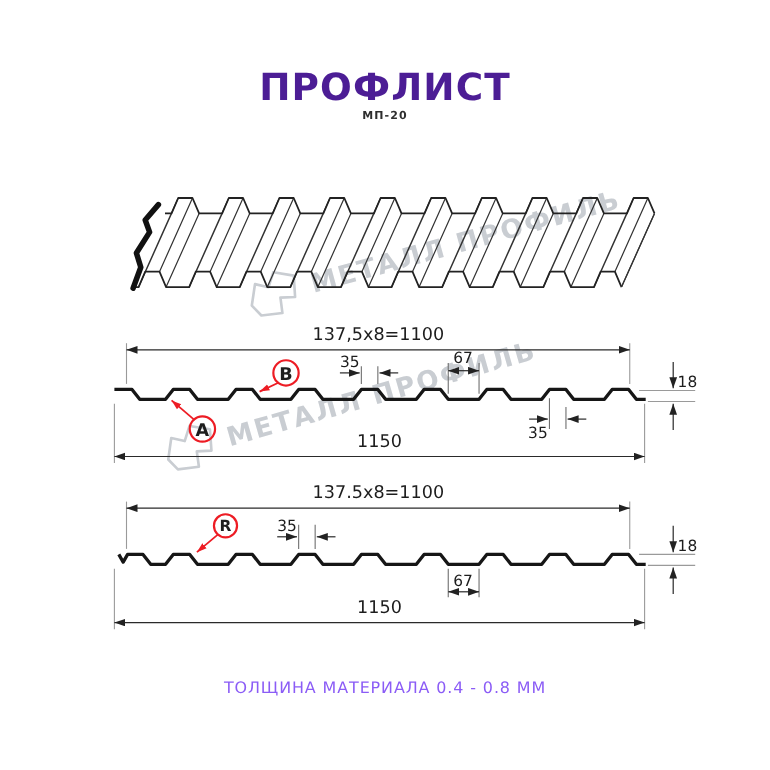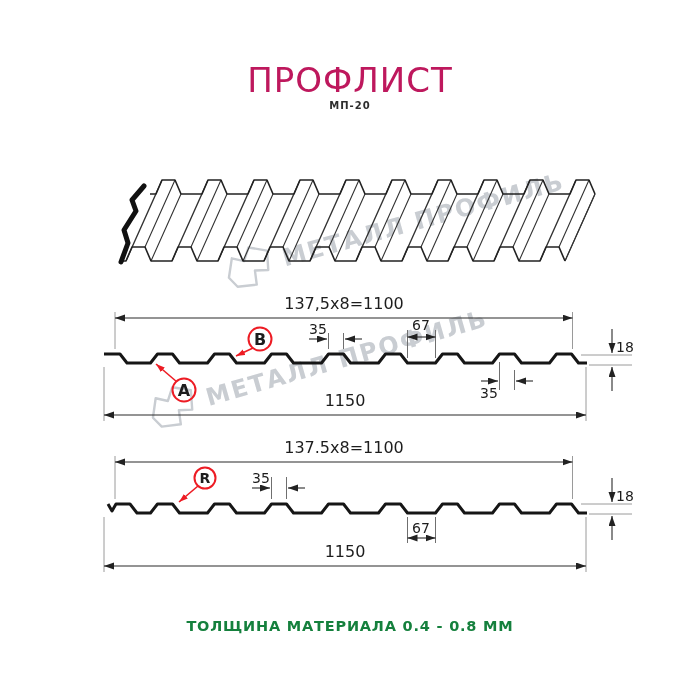--- a/index.html
+++ b/index.html
@@ -1,22 +1,22 @@
 <!DOCTYPE html>
 <html><head>
 <meta charset="utf-8">
 <style>
   html,body{margin:0;padding:0;}
   body{width:700px;height:700px;background:#ffffff;position:relative;overflow:hidden;
        font-family:"DejaVu Sans","Liberation Sans",sans-serif;}
   .hdr{position:absolute;left:0;width:700px;text-align:center;z-index:3;}
-  .title{top:60px;font-size:34px;font-weight:400;color:#be185d;letter-spacing:1px;}
+  .title{top:60px;font-size:34px;font-weight:700;color:#4c1d95;letter-spacing:1px;}
   .subtitle{top:100px;font-size:10px;font-weight:600;color:#2e2e2e;letter-spacing:1px;}
   .footer{position:absolute;top:618px;left:0;width:700px;text-align:center;
-          font-size:14.5px;font-weight:700;letter-spacing:0.8px;color:#15803d;z-index:3;}
+          font-size:14.5px;font-weight:400;letter-spacing:0.8px;color:#8b5cf6;z-index:3;}
   .wm{position:absolute;z-index:1;display:flex;align-items:center;gap:9px;
       transform-origin:0 50%;color:#c9cdd2;white-space:nowrap;}
   .wm-text{font-size:24px;font-weight:700;letter-spacing:2px;}
   #wm1{left:224px;top:252px;transform:rotate(-15.5deg);}
   #wm2{left:148px;top:392px;transform:rotate(-16deg);}
   svg.draw{position:absolute;left:0;top:0;z-index:2;}
   .sheet{fill:none;stroke:#161616;stroke-width:3;stroke-linejoin:round;}
   .thin{fill:none;stroke:#2a2a2a;stroke-width:1.1;}
   .ext{fill:none;stroke:#9a9a9a;stroke-width:1;}
   .tick{fill:none;stroke:#6f6f6f;stroke-width:1;}

